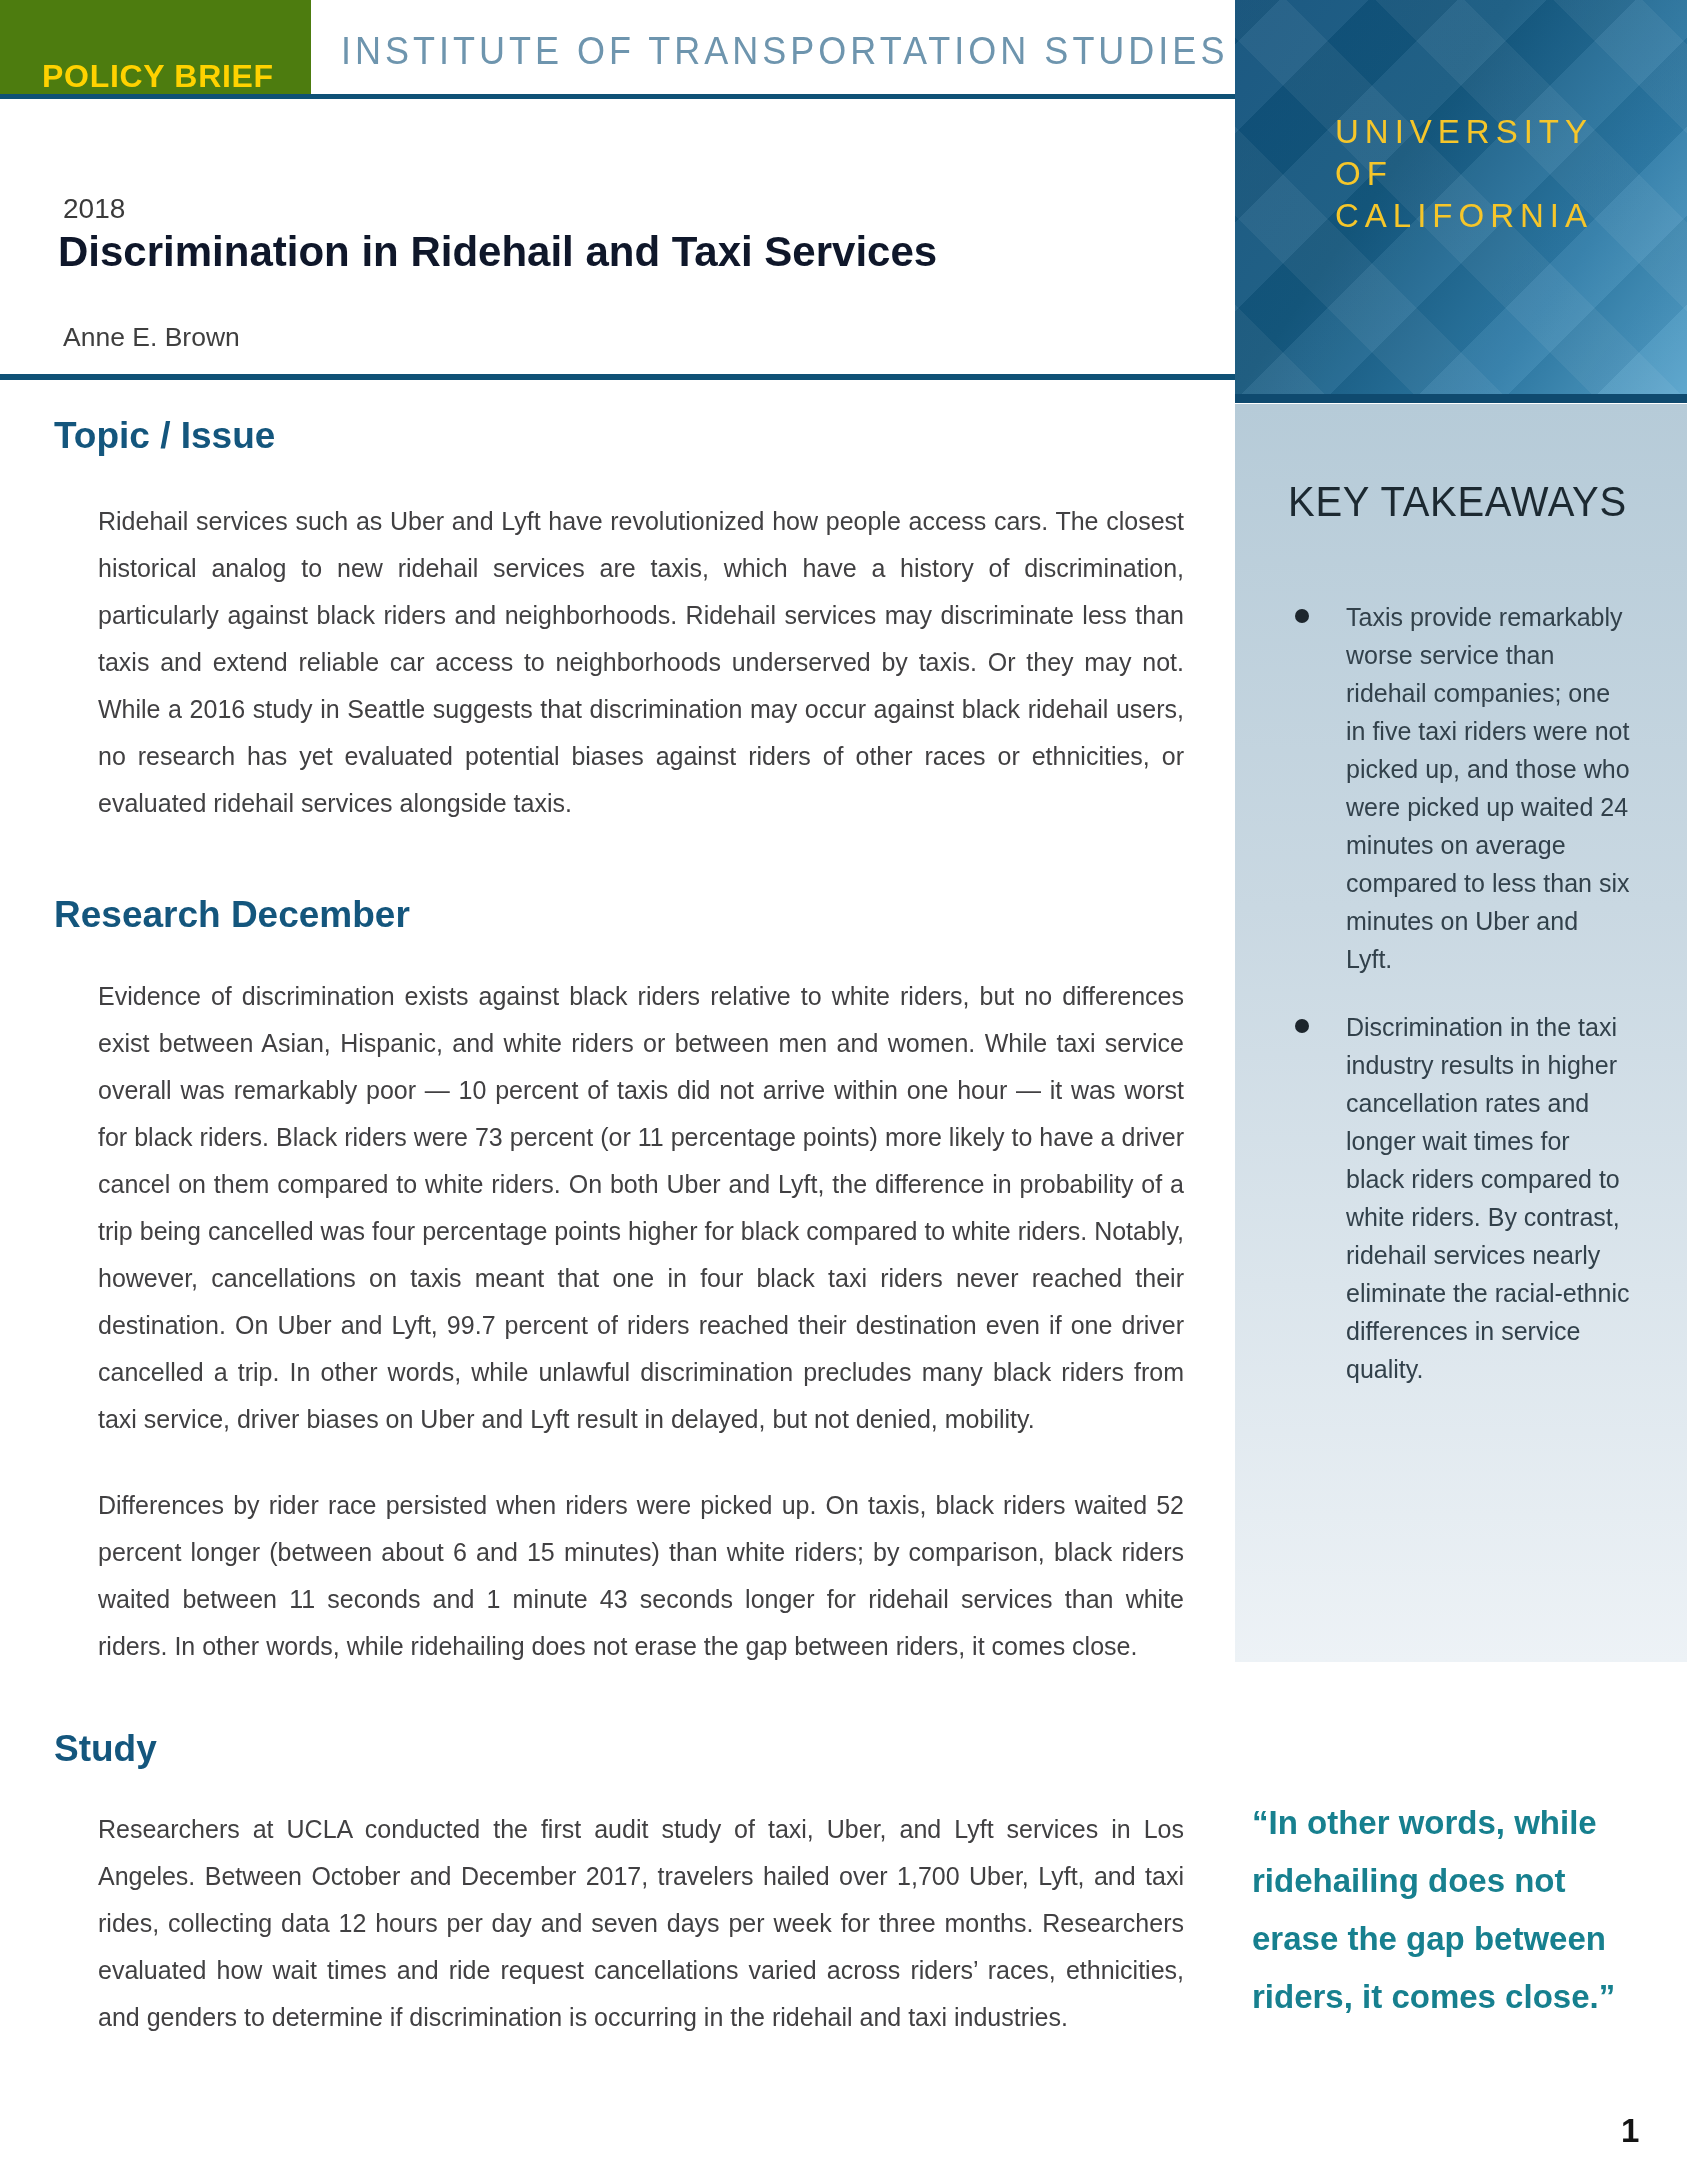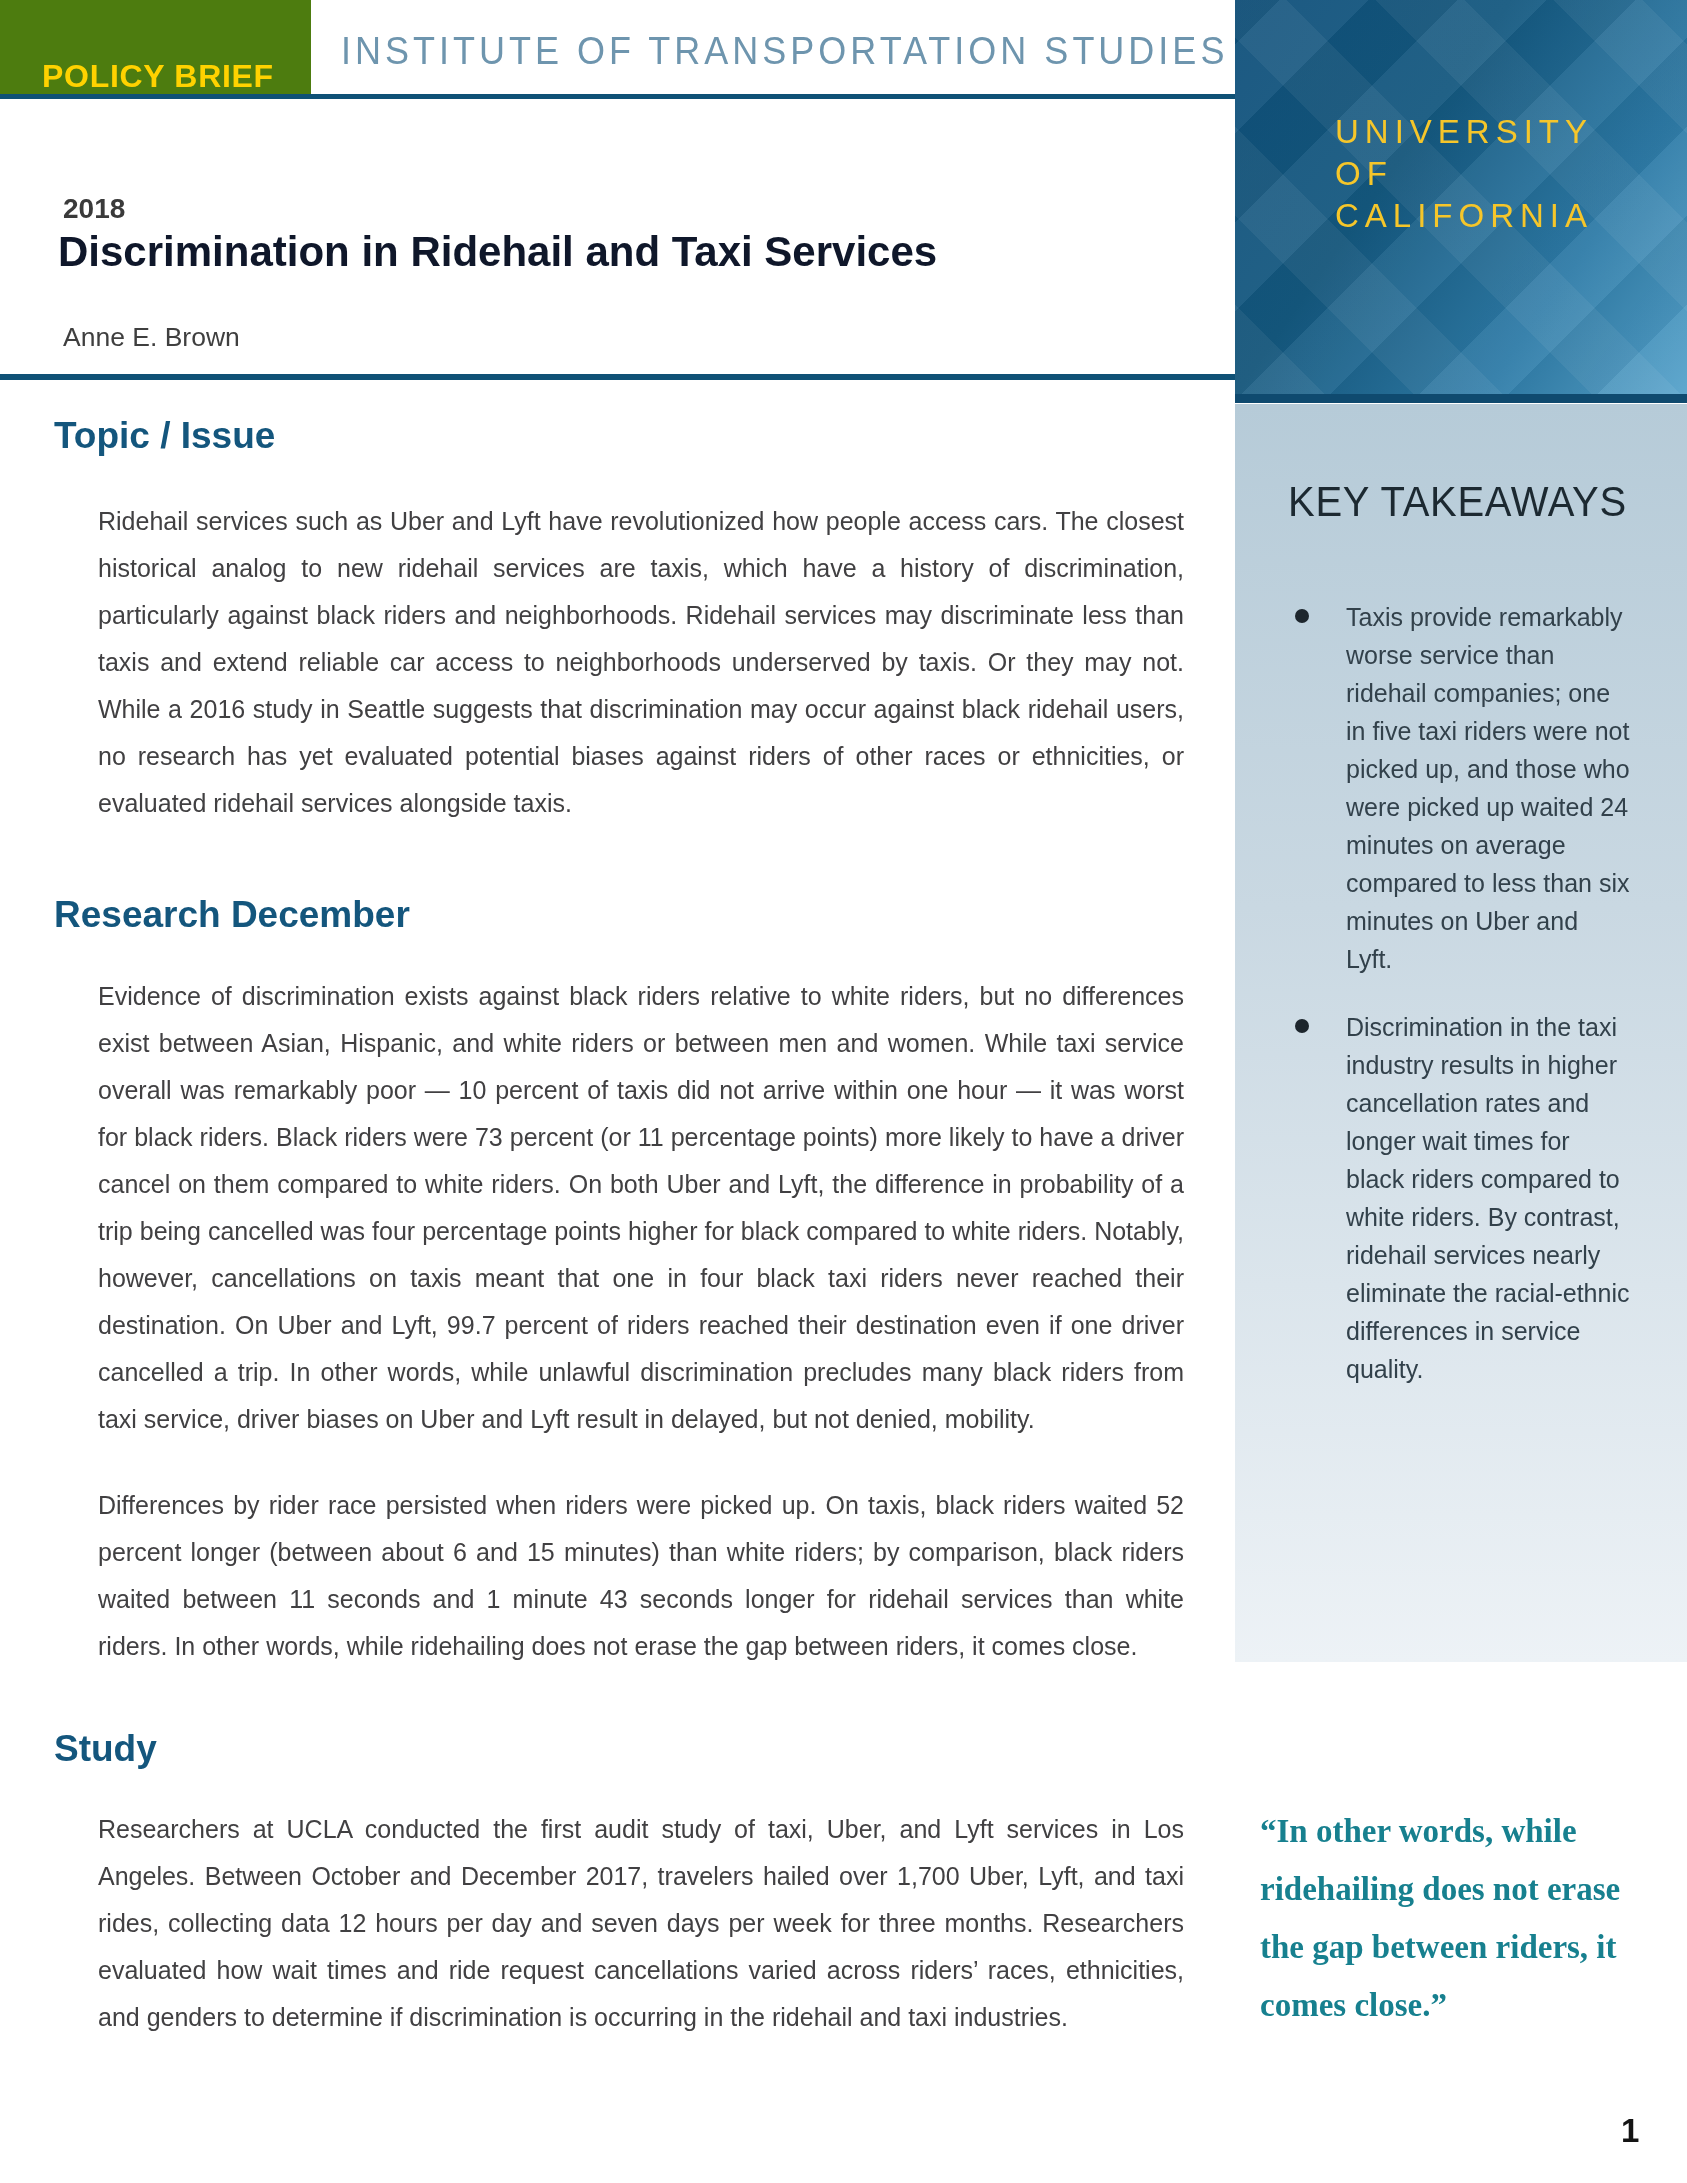--- a/index.html
+++ b/index.html
@@ -29,21 +29,21 @@
     position:absolute;left:30px;top:28px;
     font-size:36px;font-weight:400;letter-spacing:4px;
     color:#6E95AE;
     white-space:nowrap;
     transform:scaleY(1.08);transform-origin:top left;
   }
 
   
   .year{
     position:absolute;left:63px;top:193px;
-    font-size:28px;font-weight:700;color:#3a3a3a;
+    font-size:28px;font-weight:400;color:#3a3a3a;
   }
   .doc-title{
     position:absolute;left:58px;top:228px;width:1125px;
     font-size:42px;font-weight:700;color:#0f172a;
     letter-spacing:0px;
   }
   .author{
     position:absolute;left:63px;top:322px;
     font-size:26.5px;font-weight:300;color:#3f3f3f;
   }
@@ -164,18 +164,18 @@
           <span class="bullet-dot"></span>
           <span>Taxis provide remarkably worse service than ridehail companies; one in five taxi riders were not picked up, and those who were picked up waited 24 minutes on average compared to less than six minutes on Uber and Lyft.</span>
         </li>
         <li class="bullet-item">
           <span class="bullet-dot"></span>
           <span>Discrimination in the taxi industry results in higher cancellation rates and longer wait times for black riders compared to white riders. By contrast, ridehail services nearly eliminate the racial-ethnic differences in service quality.</span>
         </li>
       </ul>
     </div>
 
-    <blockquote class="pull-quote" style="margin:8px;font-family:Liberation Serif, serif;">“In other words, while ridehailing does not erase the gap between riders, it comes close.”</blockquote>
+    <blockquote class="pull-quote" style="margin:0;">“In other words, while ridehailing does not erase the gap between riders, it comes close.”</blockquote>
   </aside>
 
   <span class="page-number">1</span>
 </div>
 
 
 </body></html>

